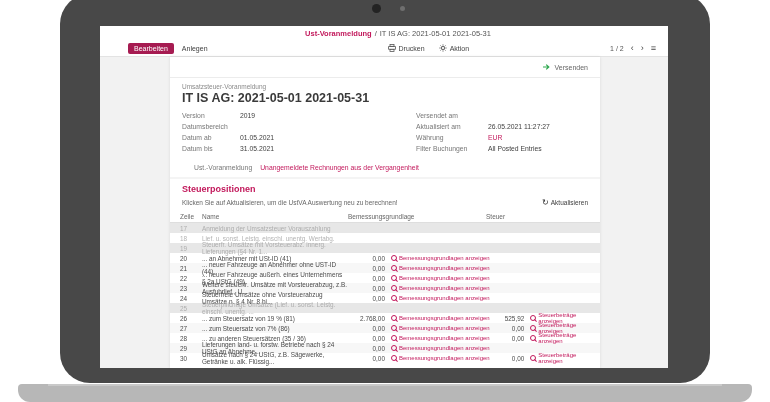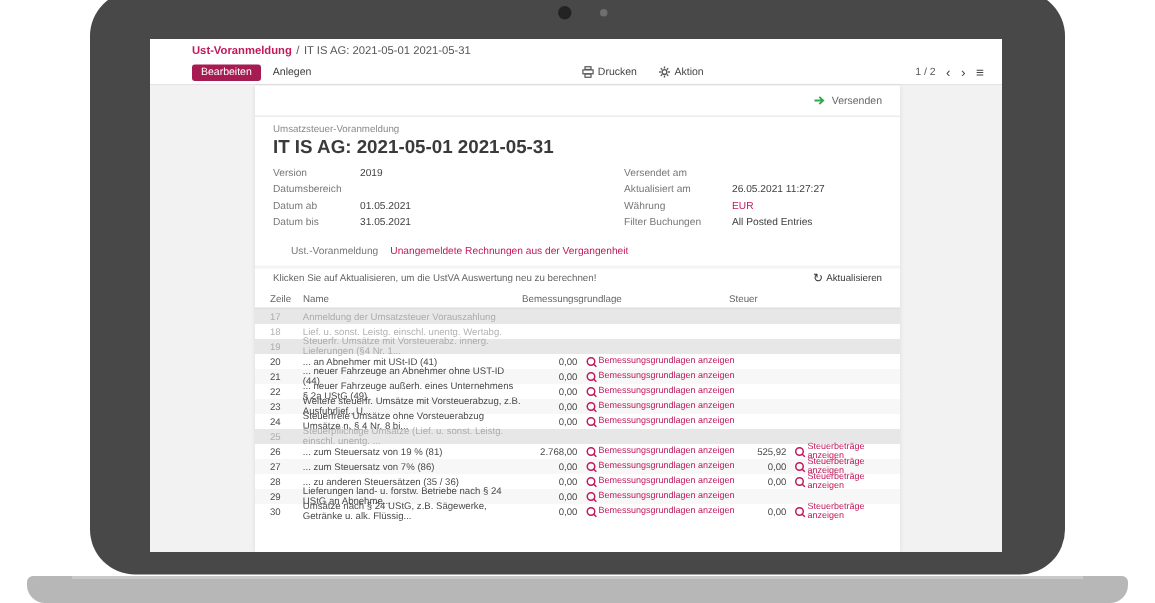--- a/index.html
+++ b/index.html
@@ -8,21 +8,21 @@
   
   .device-frame{position:absolute;left:60px;top:-6px;width:650px;height:389px;background:#484848;border-radius:30px;}
   .camera-dot{position:absolute;top:10px;left:312px;width:9px;height:9px;border-radius:50%;background:#232323;}
   .camera-dot2{position:absolute;top:12px;left:340px;width:5px;height:5px;border-radius:50%;background:#6f6f6f;}
   .device-base{position:absolute;left:18px;top:384px;width:734px;height:18px;background:#b7b7b7;border-radius:4px 4px 12px 12px;}
   .device-base::after{content:"";position:absolute;left:30px;right:30px;top:0;height:2px;background:#c9c9c9;}
 
   
   .screen{position:absolute;left:100px;top:26px;width:568px;height:342px;background:#ffffff;overflow:hidden;}
 
-  .breadcrumb-row{height:14px;display:flex;align-items:center;padding-left:28px;font-size:7.5px;}
+  .breadcrumb-row{height:14px;display:flex;align-items:center;padding-left:28px;font-size:7.5px;justify-content:center;}
   .crumb-link{color:#c2185b;font-weight:bold;}
   .crumb-sep{color:#555;margin:0 3px;}
   .crumb-current{color:#555;}
 
   .toolbar{height:16px;display:flex;align-items:center;border-bottom:1px solid #e3e3e3;padding:0 12px 0 28px;font-size:7px;color:#444;}
   .btn-primary{background:#a61b51;color:#fff;font-size:7px;padding:2px 6px;border-radius:2px;margin-right:8px;}
   .btn-flat{color:#3c3c3c;margin-right:8px;}
   .tb-center{display:flex;align-items:center;gap:14px;margin-left:172px;}
   .tb-item{display:flex;align-items:center;gap:3px;}
   .tb-right{margin-left:auto;display:flex;align-items:center;gap:7px;color:#555;}
@@ -182,20 +182,21 @@
 </div>
       </div>
 
       <div class="ustva-row">
         <span class="ustva-label">Ust.-Voranmeldung</span>
         <span class="link">Unangemeldete Rechnungen aus der Vergangenheit</span>
       </div>
 
       <div class="sep"></div>
 
+      <div class="steuer-heading">Steuerpositionen</div>
 
       <div class="hint-row">
         <span>Klicken Sie auf Aktualisieren, um die UstVA Auswertung neu zu berechnen!</span>
         <span class="refresh">
           <span class="refresh-glyph">↻</span>
           <span>Aktualisieren</span>
         </span>
       </div>
 
       <div class="thead">

